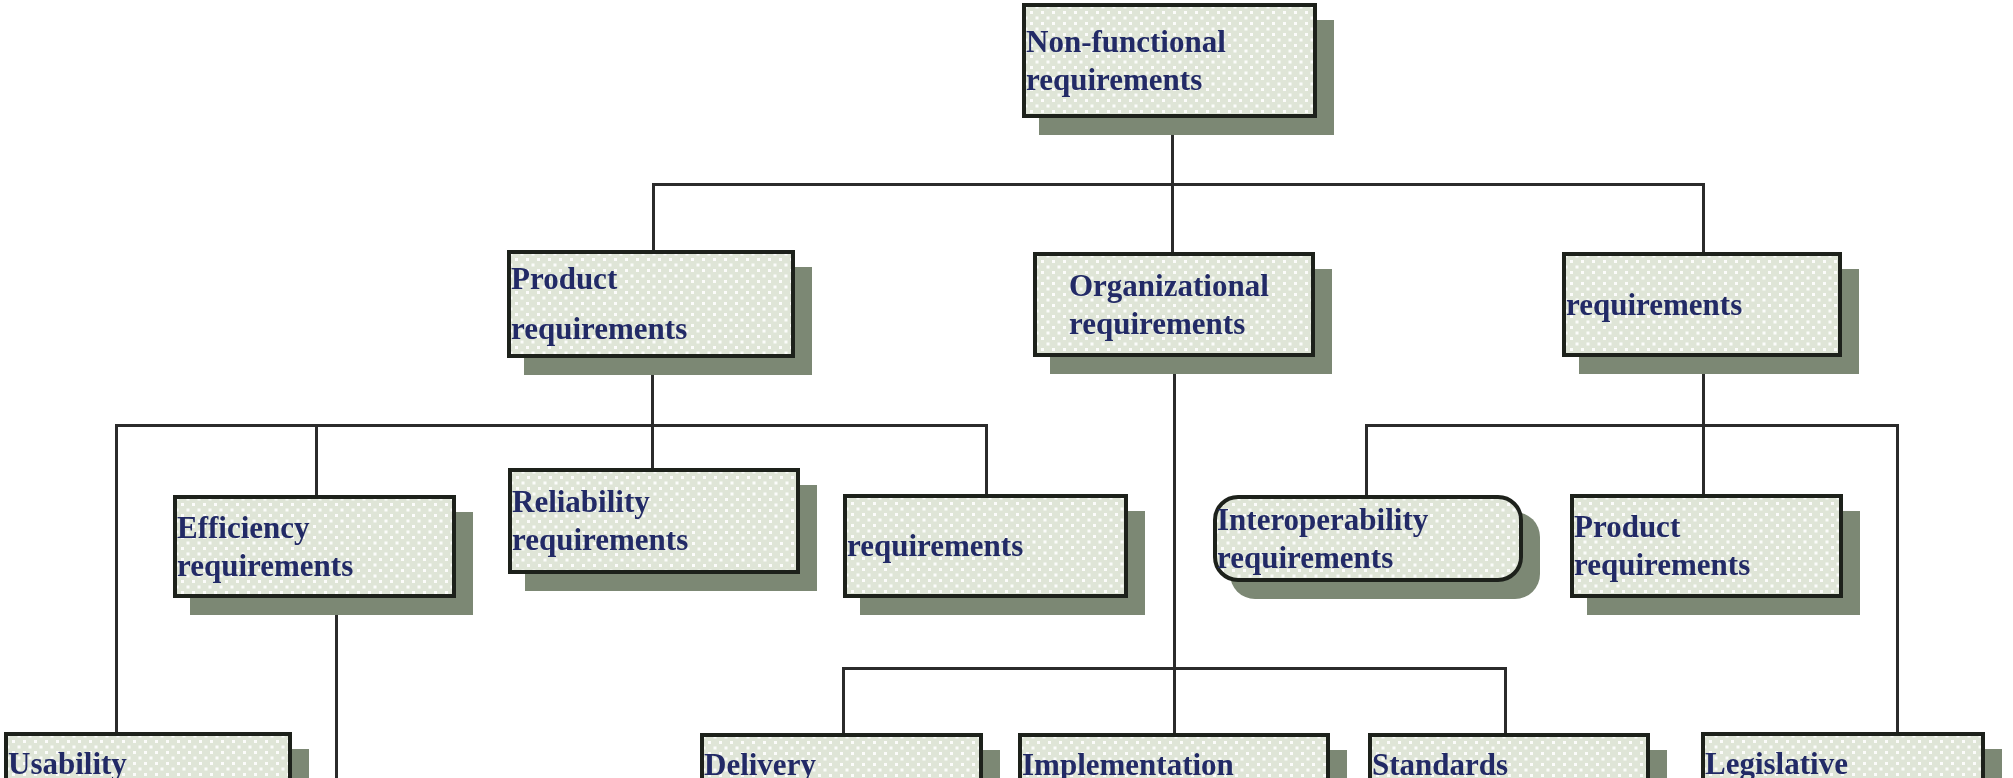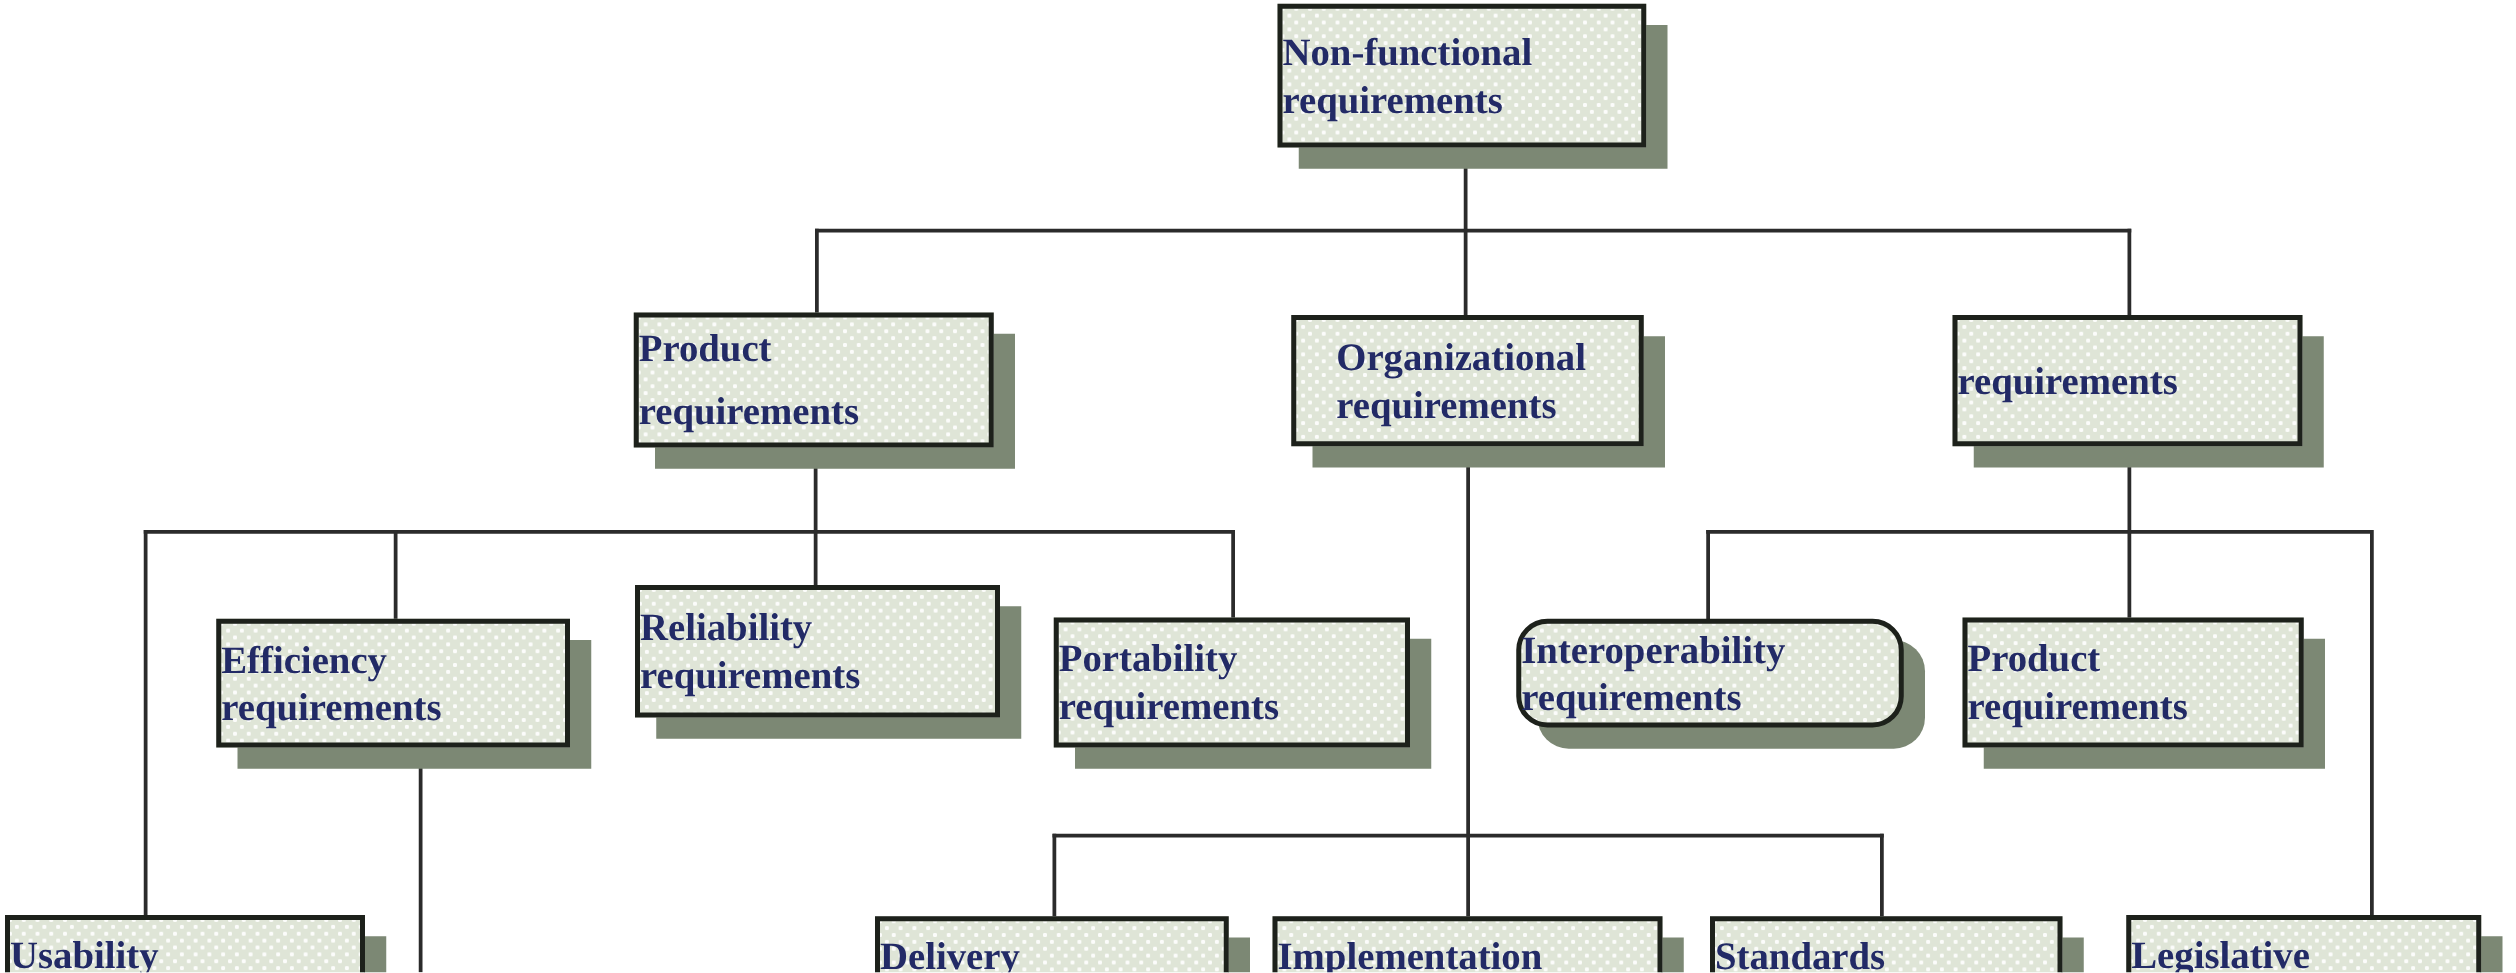--- a/index.html
+++ b/index.html
@@ -84,21 +84,20 @@
     </div>
     <div class="node" style="left: 173px; top: 495px; width: 283px; height: 103px;">
       <div class="node-line">Efficiency</div>
       <div class="node-line">requirements</div>
     </div>
     <div class="node" style="left: 508px; top: 468px; width: 292px; height: 106px;">
       <div class="node-line">Reliability</div>
       <div class="node-line">requirements</div>
     </div>
     <div class="node" style="left: 843px; top: 494px; width: 285px; height: 104px;">
-      <div class="node-line">Portability</div>
       <div class="node-line">requirements</div>
     </div>
     <div class="node" style="left: 1213px; top: 495px; width: 310px; height: 87px; border-radius: 25px;">
       <div class="node-line">Interoperability</div>
       <div class="node-line">requirements</div>
     </div>
     <div class="node" style="left: 1570px; top: 494px; width: 273px; height: 104px;">
       <div class="node-line">Product</div>
       <div class="node-line">requirements</div>
     </div>

